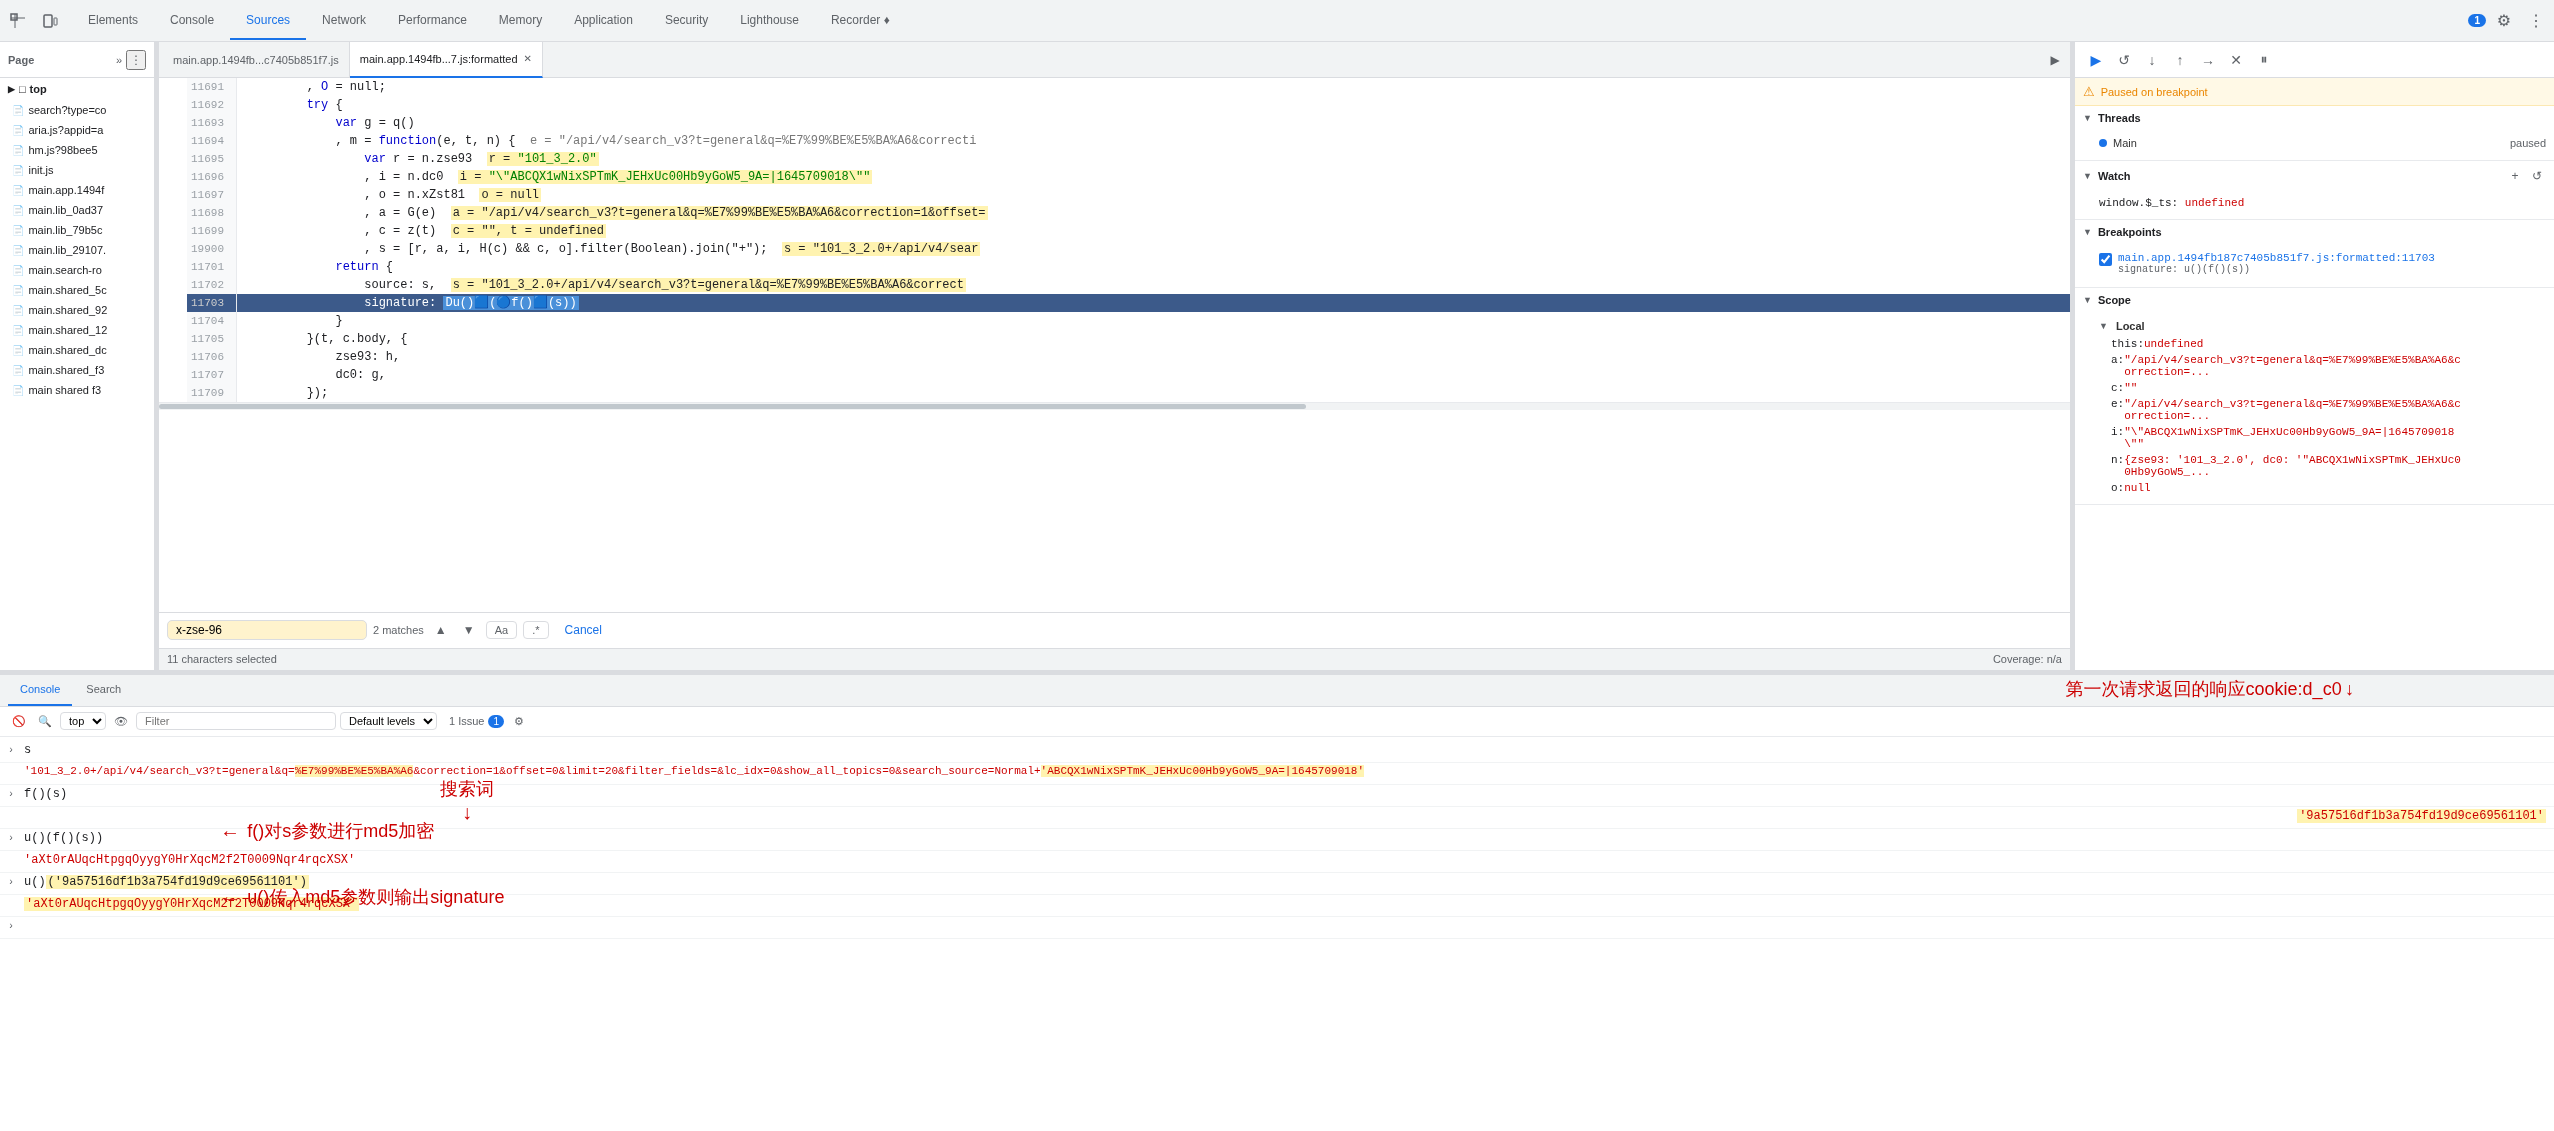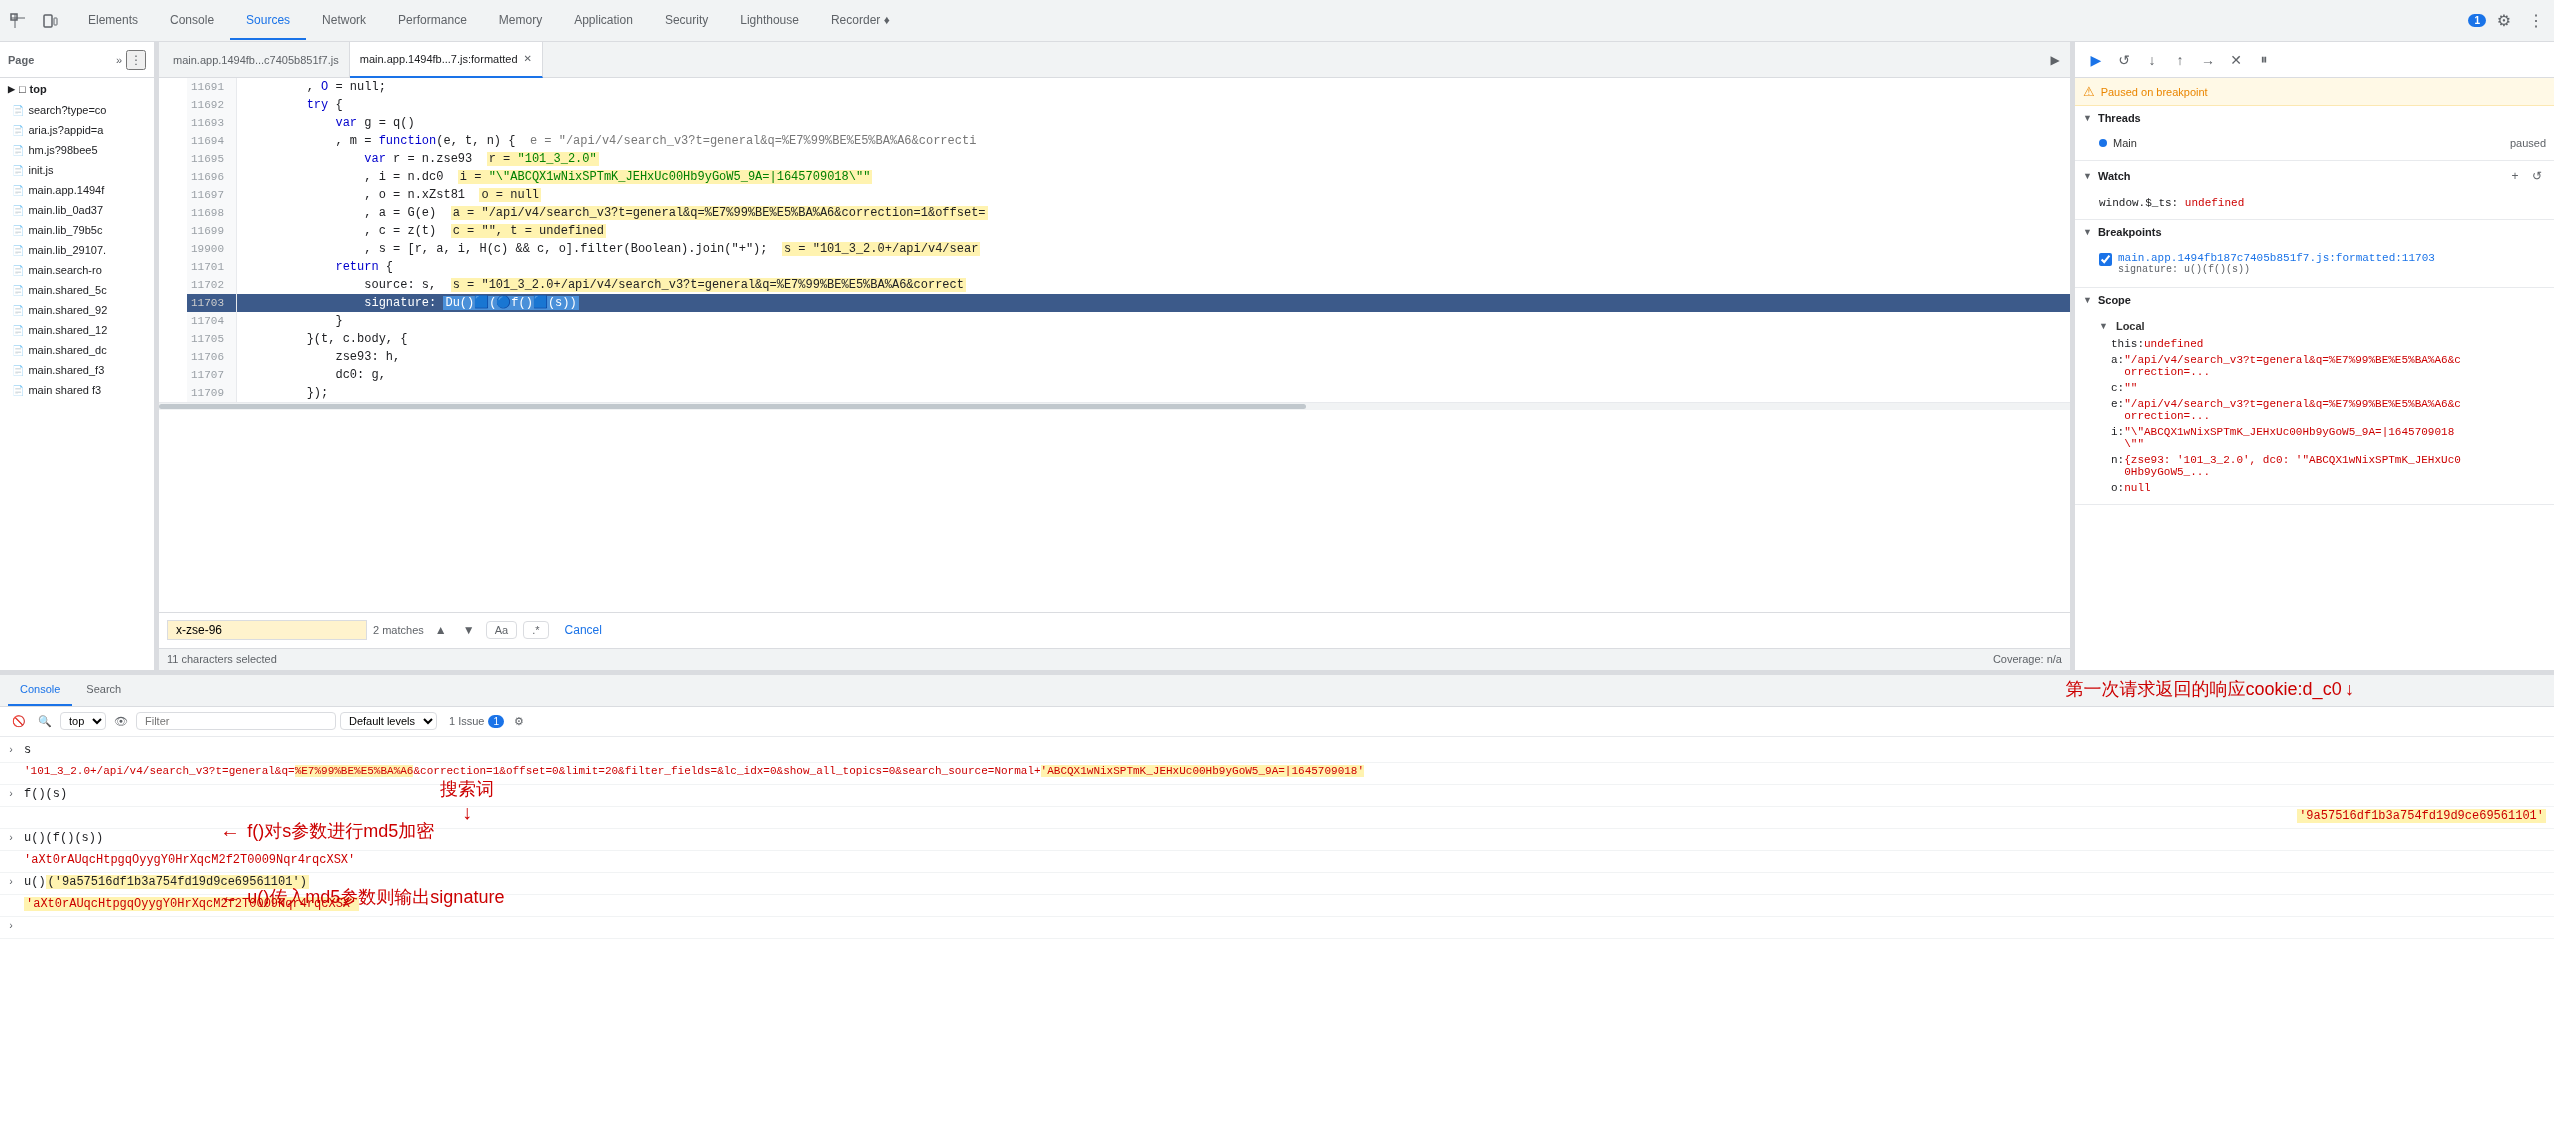--- a/index.html
+++ b/index.html
@@ -201,21 +201,21 @@
       display: flex;
       align-items: center;
       padding: 4px 8px;
       background: #fff;
       border-top: 1px solid #dadce0;
       gap: 6px;
       height: 36px;
     }
     .find-input {
       border: 1px solid #dadce0;
-      border-radius: 0;
+      border-radius: 5px;
       padding: 2px 8px;
       font-size: 12px;
       outline: none;
       min-width: 200px;
       background: #fff3cd;
     }
     .find-count { color: #5f6368; font-size: 11px; }
     .find-btn {
       width: 22px; height: 22px;
       border: none; background: transparent; cursor: pointer;

